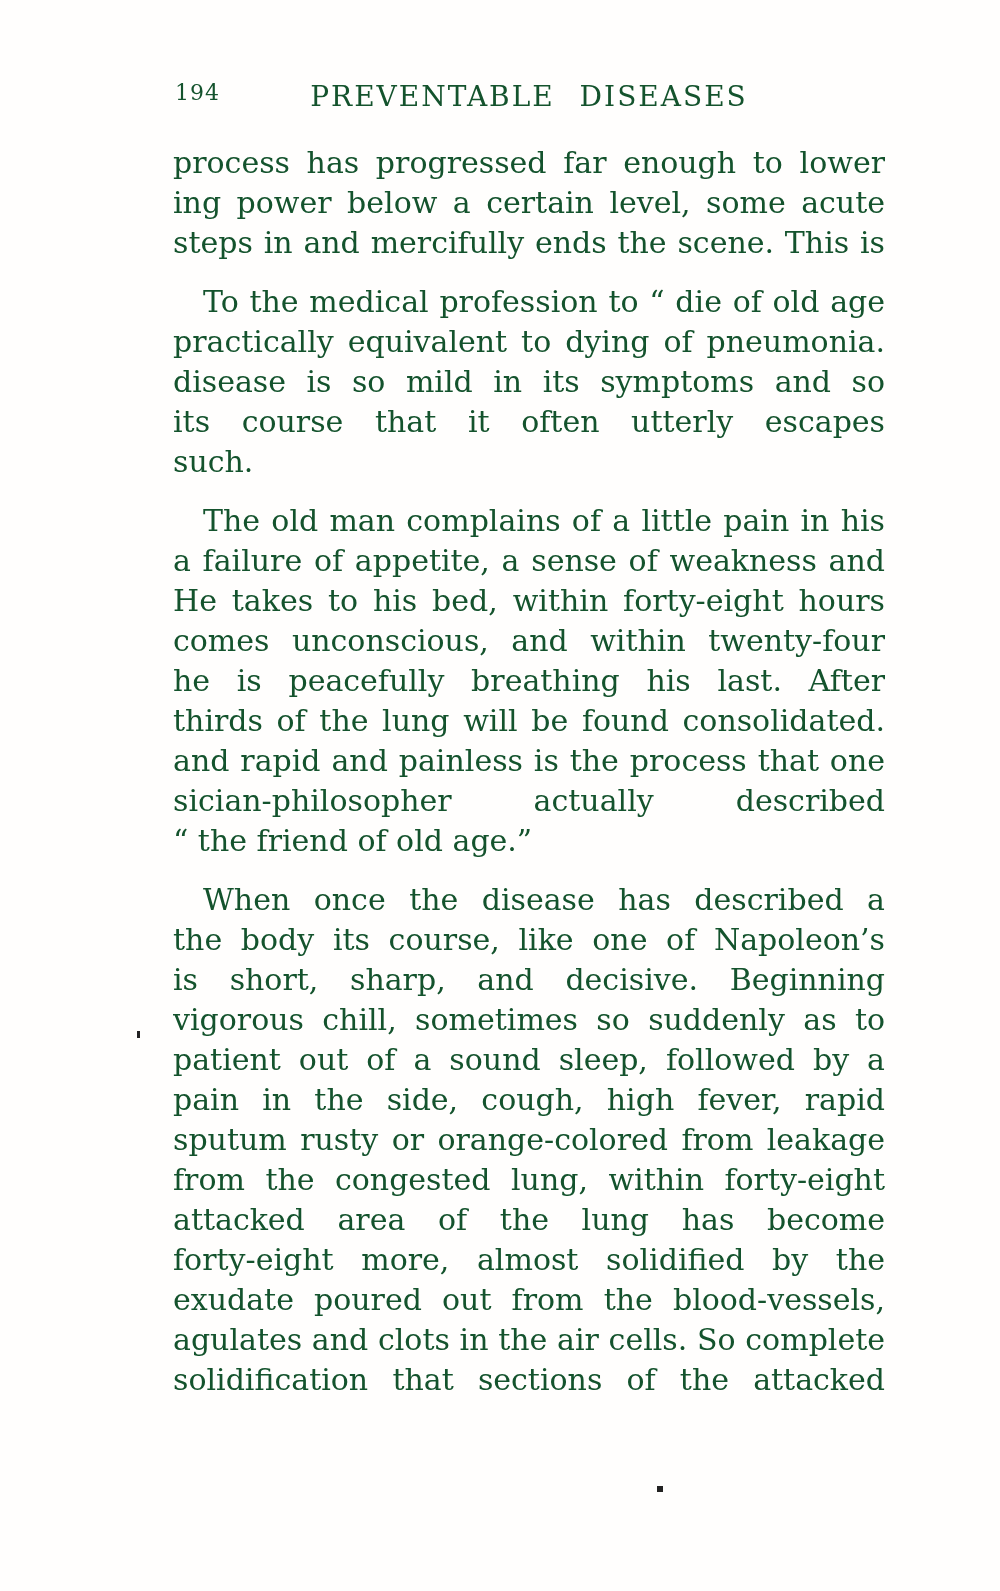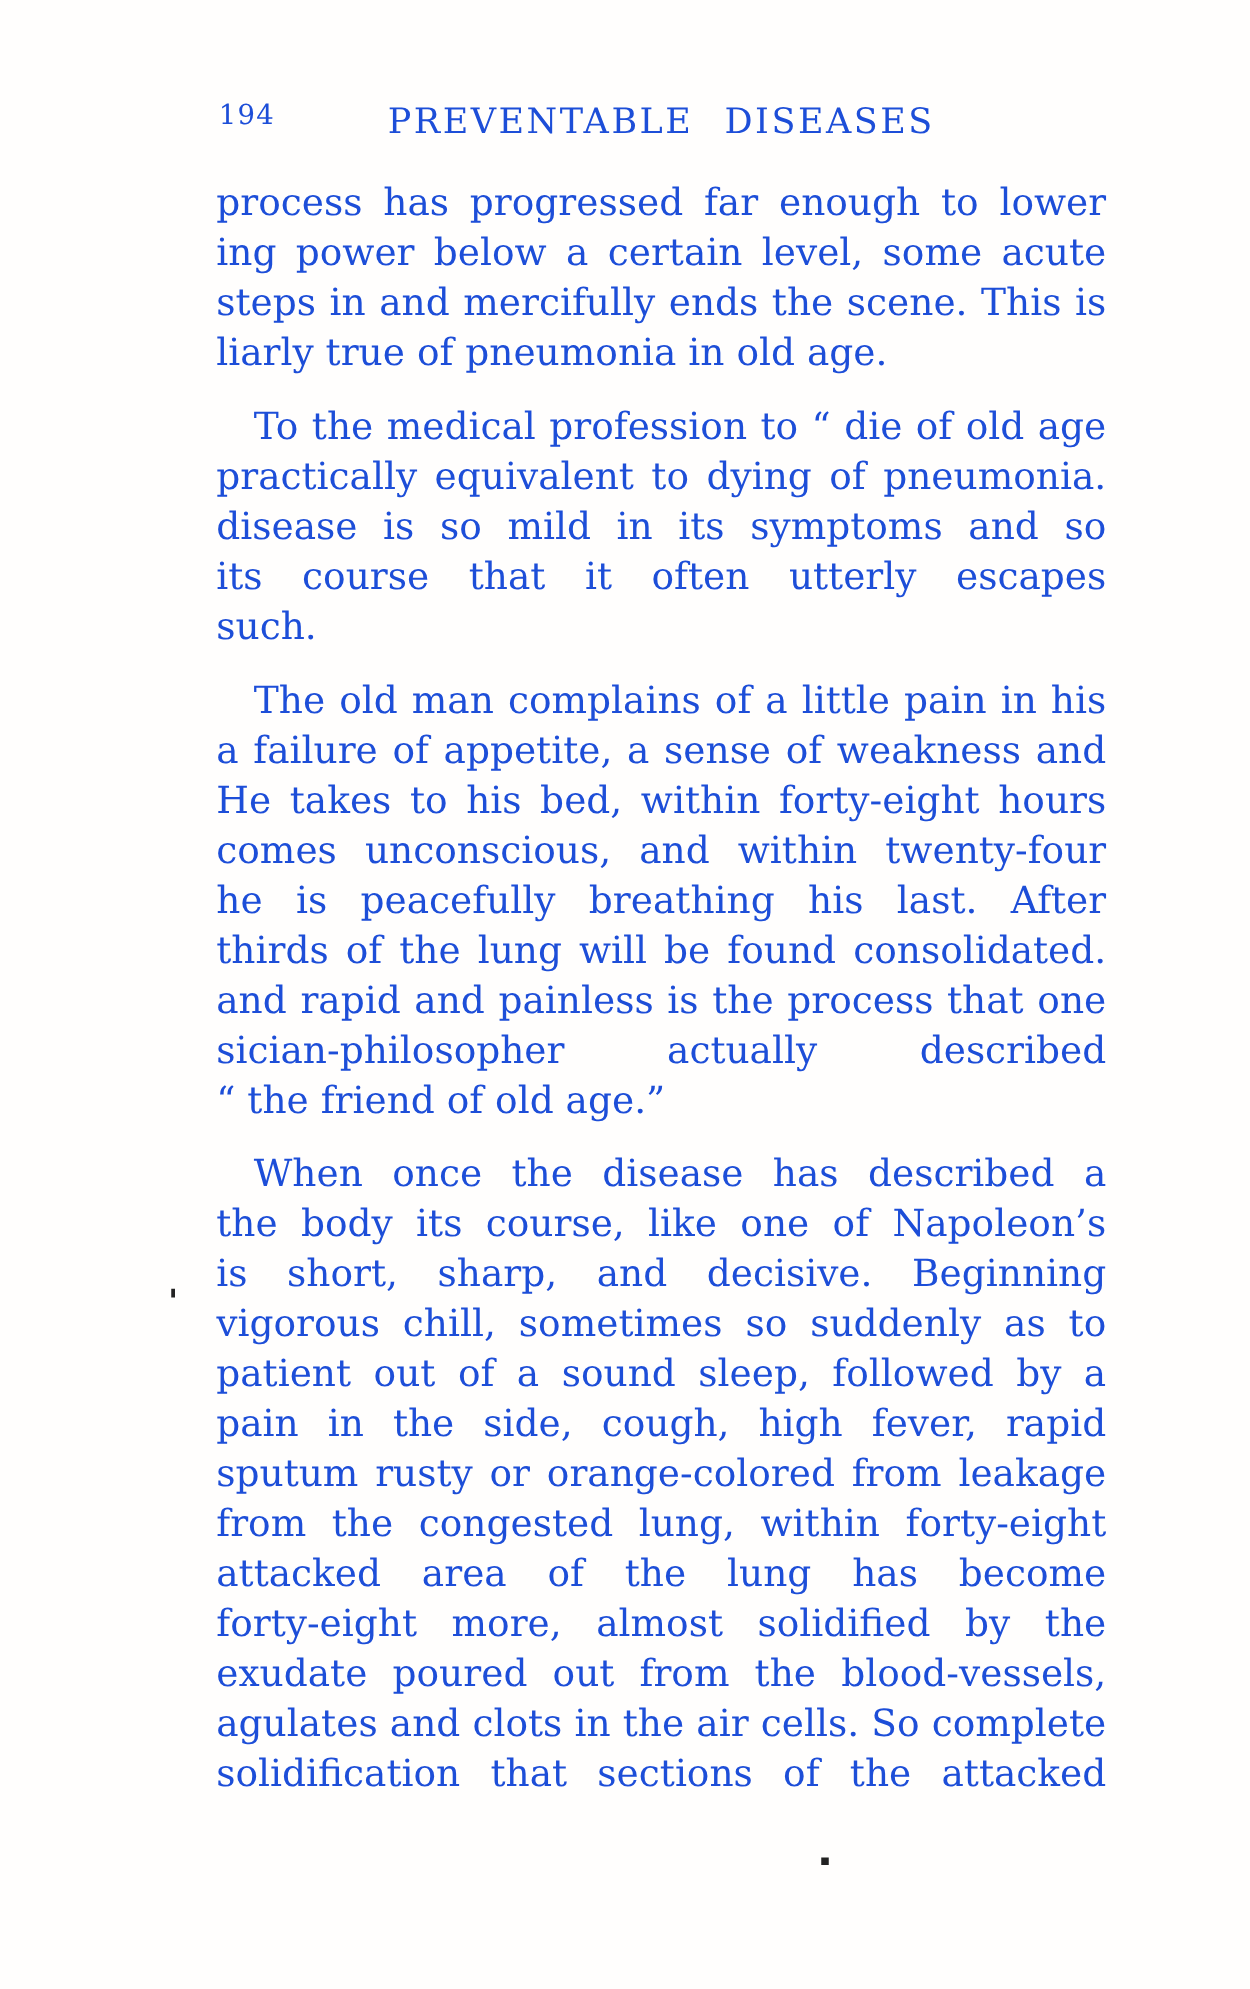--- a/index.html
+++ b/index.html
@@ -7,21 +7,21 @@
     padding: 0;
     background: #ffffff;
   }
   .page {
     position: relative;
     width: 1000px;
     height: 1591px;
     background: #fffefd;
     overflow: hidden;
     font-family: "DejaVu Serif", "Liberation Serif", serif;
-    color: #1d4ed8;
+    color: #14532d;
   }
   .running-head {
     position: absolute;
     top: 80px;
     left: 173px;
     width: 712px;
     height: 30px;
   }
   .page-number {
     position: absolute;
@@ -89,21 +89,20 @@
 
   <div class="running-head">
     <span class="page-number">194</span>
     <span class="head-title">PREVENTABLE DISEASES</span>
   </div>
 
   <div class="text-body">
       <div class="line">process has progressed far enough to lower the resist-</div>
       <div class="line">ing power below a certain level, some acute infection</div>
       <div class="line">steps in and mercifully ends the scene.  This is pecu-</div>
-      <div class="line no-justify">liarly true of pneumonia in old age.</div>
       <div class="line indent">To the medical profession to “ die of old age ” is</div>
       <div class="line">practically equivalent to dying of pneumonia.  The</div>
       <div class="line">disease is so mild in its symptoms and so rapid in</div>
       <div class="line">its course that it often utterly escapes recognition as</div>
       <div class="line no-justify">such.</div>
       <div class="line indent">The old man complains of a little pain in his chest,</div>
       <div class="line">a failure of appetite, a sense of weakness and dizziness.</div>
       <div class="line">He takes to his bed, within forty-eight hours he be-</div>
       <div class="line">comes unconscious, and within twenty-four more</div>
       <div class="line">he is peacefully breathing his last.  After death, two-</div>

